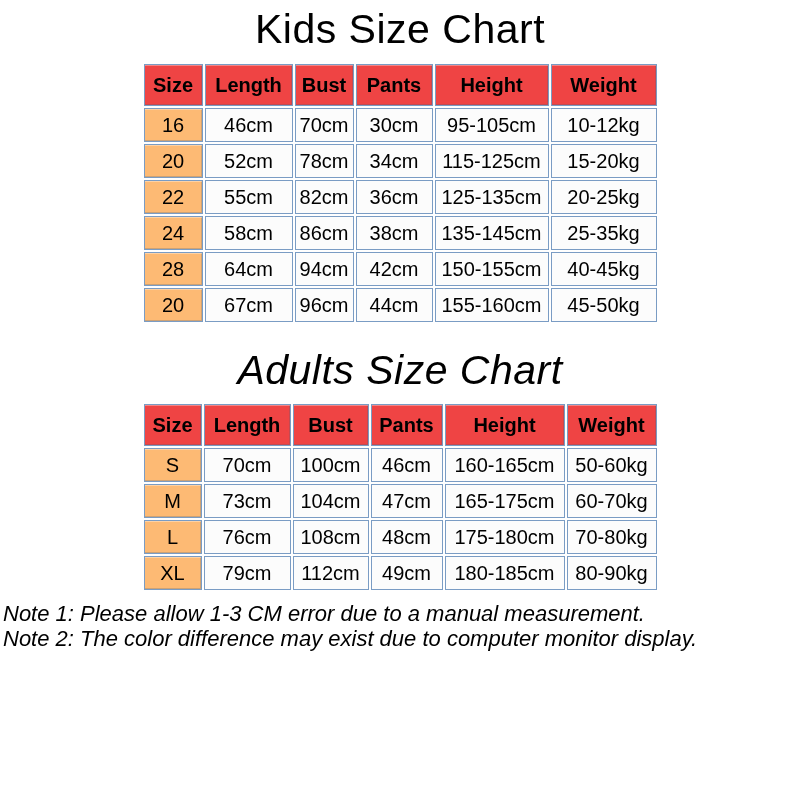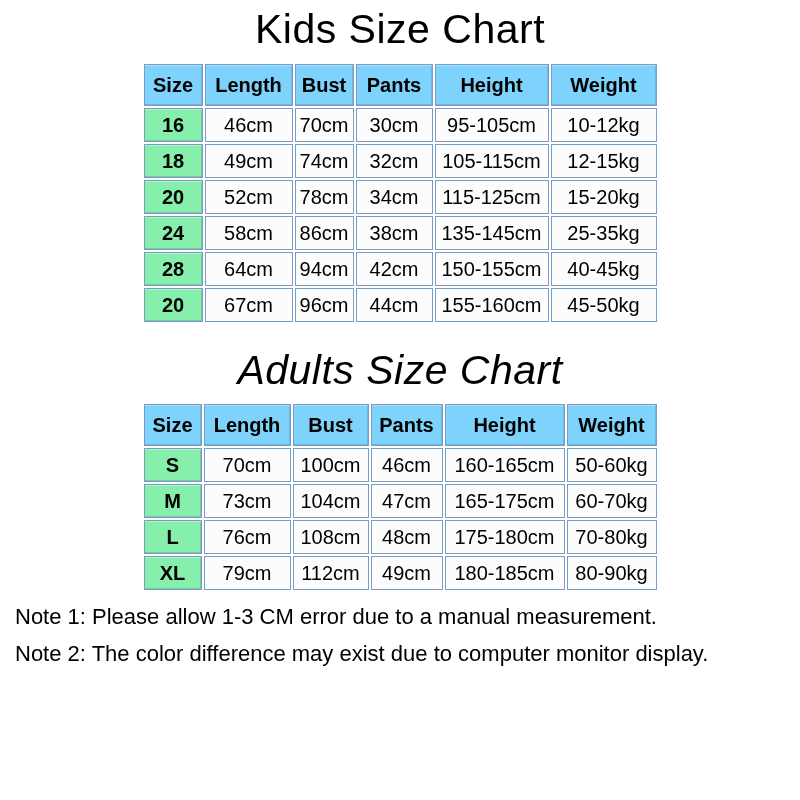--- a/index.html
+++ b/index.html
@@ -41,27 +41,27 @@
     border: 1px solid #7a9cc4;
     text-align: center;
     vertical-align: middle;
     font-size: 20px;
     padding: 0;
     overflow: hidden;
     white-space: nowrap;
   }
   table.size-table thead th {
     height: 42px;
-    background: #7dd3fc;
+    background: #ef4444;
     font-weight: bold;
     box-shadow: inset 0 1px 0 rgba(255,255,255,0.35), inset -1px -1px 0 rgba(60,90,125,0.25);
   }
   table.size-table tbody th {
-    background: #86efac;
-    font-weight: bold;
+    background: #fdba74;
+    font-weight: normal;
     box-shadow: inset 0 1px 0 rgba(255,255,255,0.35), inset -1px -1px 0 rgba(60,90,125,0.25);
     margin-left: 43px;
   }
   table.size-table tbody th, table.size-table tbody td { height: 34px; }
   table.size-table tbody td {
     background: #fcfcfc;
     font-weight: 400;
   }
 
   
@@ -77,24 +77,25 @@
   #adults-table col:nth-child(3) { width: 76px; }
   #adults-table col:nth-child(4) { width: 72px; }
   #adults-table col:nth-child(5) { width: 120px; }
   #adults-table col:nth-child(6) { width: 90px; }
 
   .notes {
     margin-top: 9px;
     padding-left: 3px;
   }
   .note-line {
-    margin: 12px;
+    margin: 0;
     font-size: 22px;
     line-height: 25px;
     font-weight: 400;
+    font-style: italic;
   }
 </style>
 </head>
 <body>
 
 <div class="page">
 
   <h1 class="chart-title" id="kids-title">Kids Size Chart</h1>
 
   <table class="size-table" id="kids-table">
@@ -119,36 +120,36 @@
     <tbody>
         <tr>
           <th>16</th>
           <td>46cm</td>
           <td>70cm</td>
           <td>30cm</td>
           <td>95-105cm</td>
           <td>10-12kg</td>
         </tr>
         <tr>
-          <th>18</th>
-          <td>49cm</td>
-          <td>74cm</td>
-          <td>32cm</td>
-          <td>105-115cm</td>
-          <td>12-15kg</td>
-        </tr>
-        <tr>
           <th>20</th>
           <td>52cm</td>
           <td>78cm</td>
           <td>34cm</td>
           <td>115-125cm</td>
           <td>15-20kg</td>
         </tr>
         <tr>
+          <th>22</th>
+          <td>55cm</td>
+          <td>82cm</td>
+          <td>36cm</td>
+          <td>125-135cm</td>
+          <td>20-25kg</td>
+        </tr>
+        <tr>
           <th>24</th>
           <td>58cm</td>
           <td>86cm</td>
           <td>38cm</td>
           <td>135-145cm</td>
           <td>25-35kg</td>
         </tr>
         <tr>
           <th>28</th>
           <td>64cm</td>

